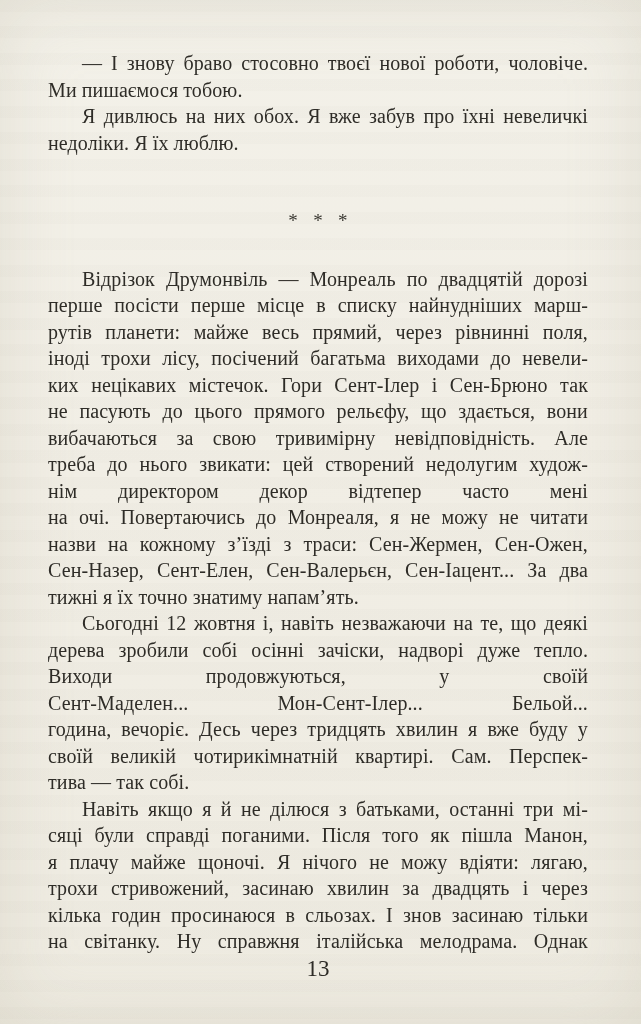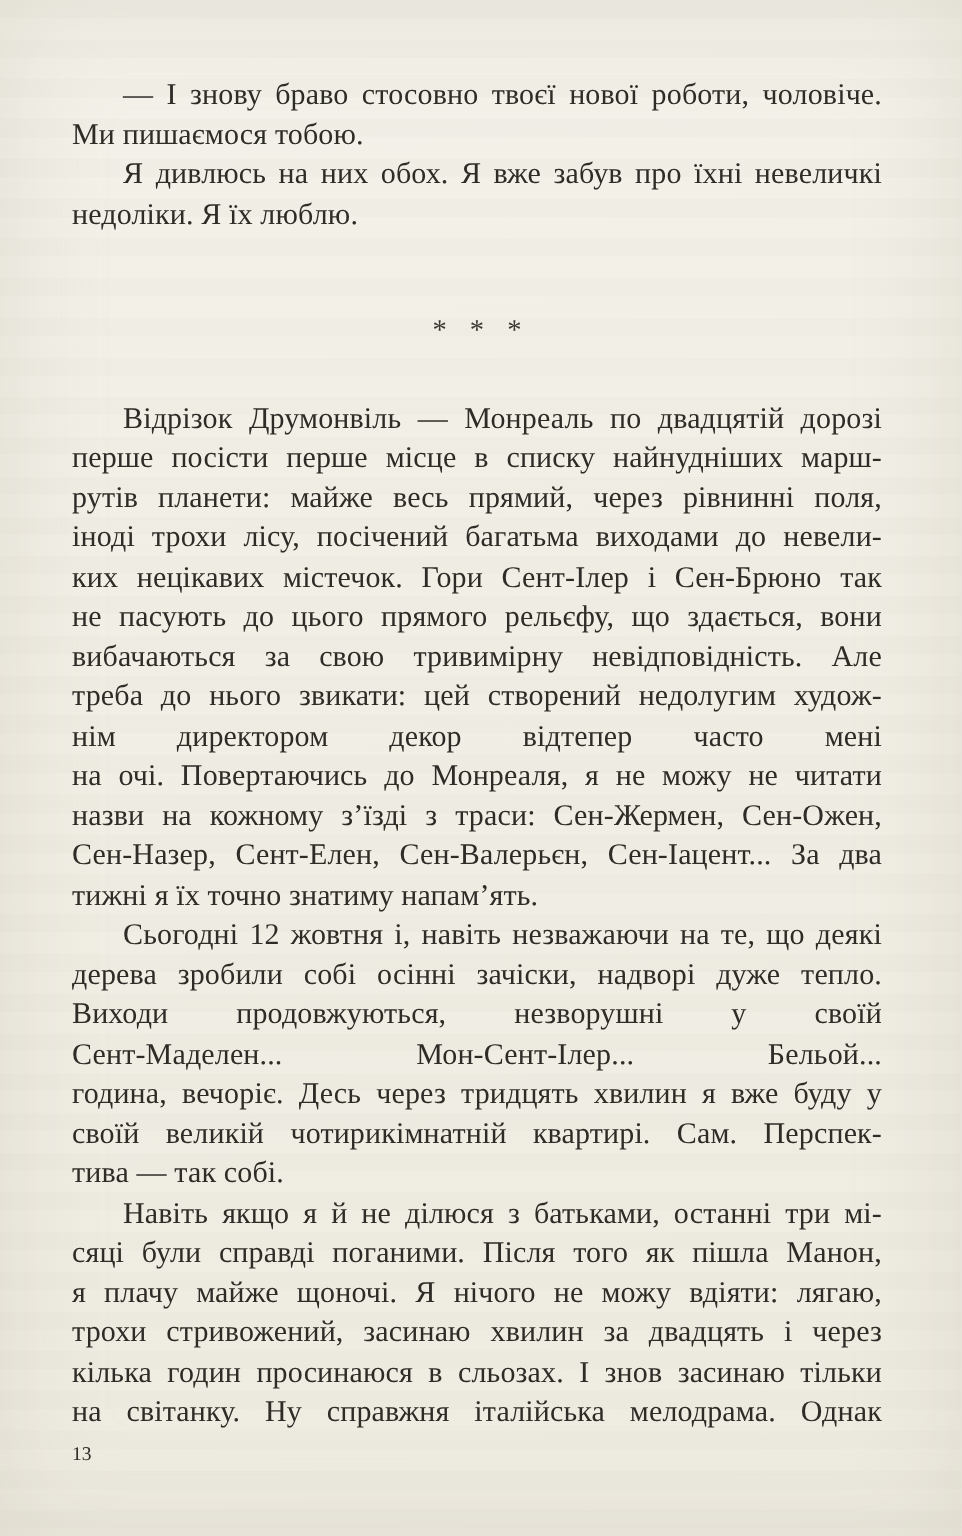--- a/index.html
+++ b/index.html
@@ -57,22 +57,22 @@
     text-align: center;
     font-size: 19px;
     word-spacing: 0.55em;
     color: #3a3832;
   }
   .page-number {
     position: absolute;
     top: 956px;
     left: 48px;
     width: 540px;
-    text-align: left;
-    font-size: 13px;
+    text-align: center;
+    font-size: 23px;
     line-height: 26.5px;
     color: #2e2c27;
   }
 </style>
 </head>
 <body>
 
 <div class="book-page">
   <div class="paper-texture"></div>
   <div class="text-block">
@@ -245,21 +245,20 @@
           <span>собі</span>
           <span>осінні</span>
           <span>зачіски,</span>
           <span>надворі</span>
           <span>дуже</span>
           <span>тепло.</span>
         </div>
         <div class="line justify">
           <span>Виходи</span>
           <span>продовжуються,</span>
-          <span>незворушні</span>
           <span>у</span>
           <span>своїй</span>
         </div>
         <div class="line justify">
           <span>Сент-Маделен...</span>
           <span>Мон-Сент-Ілер...</span>
           <span>Бельой...</span>
         </div>
         <div class="line justify">
           <span>година,</span>

